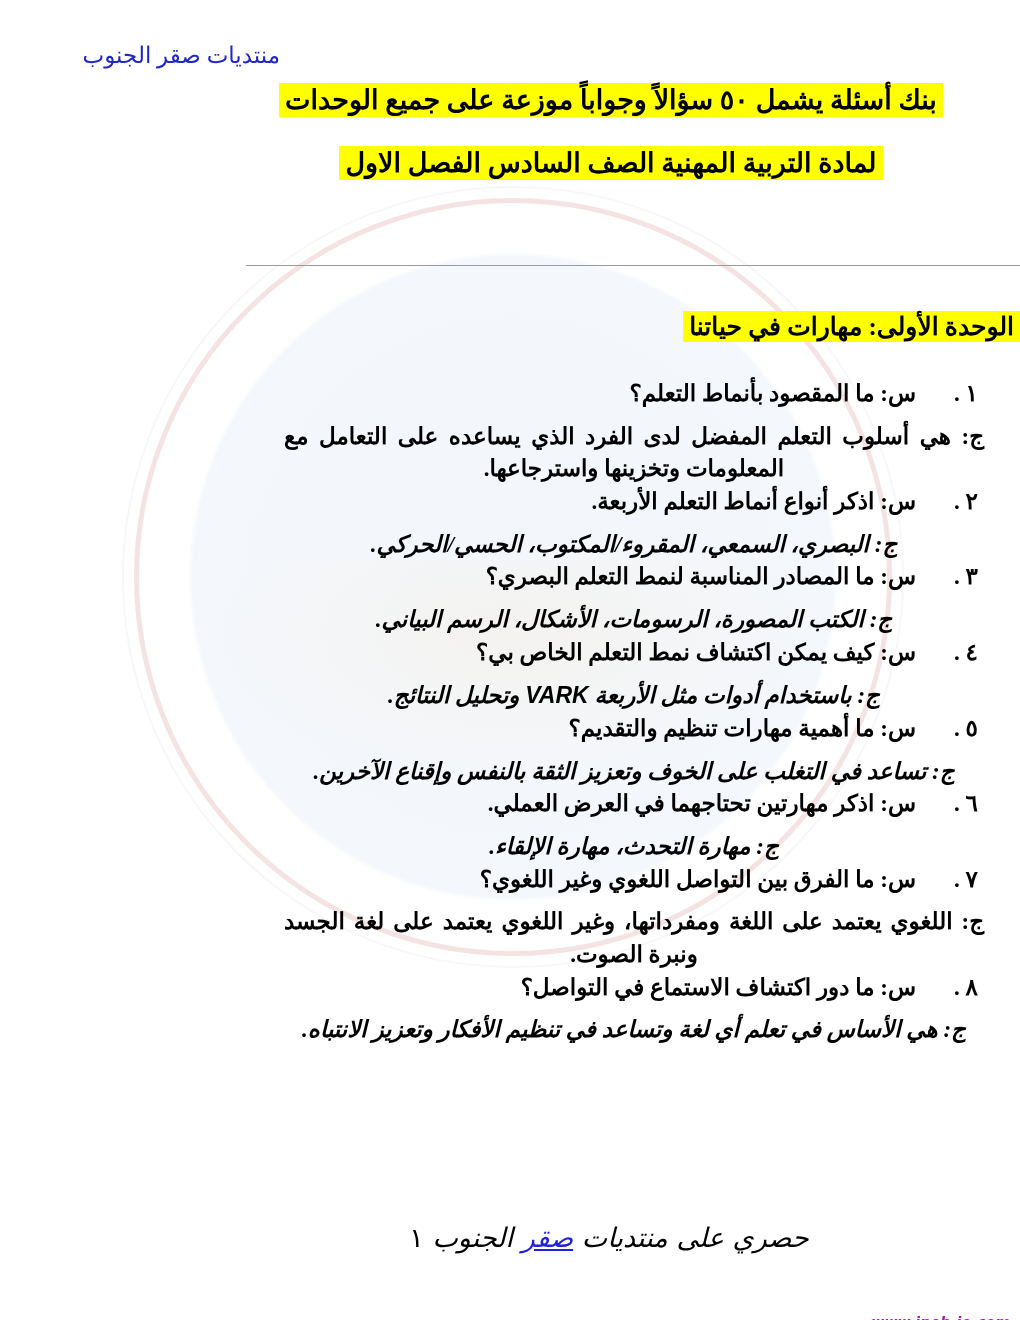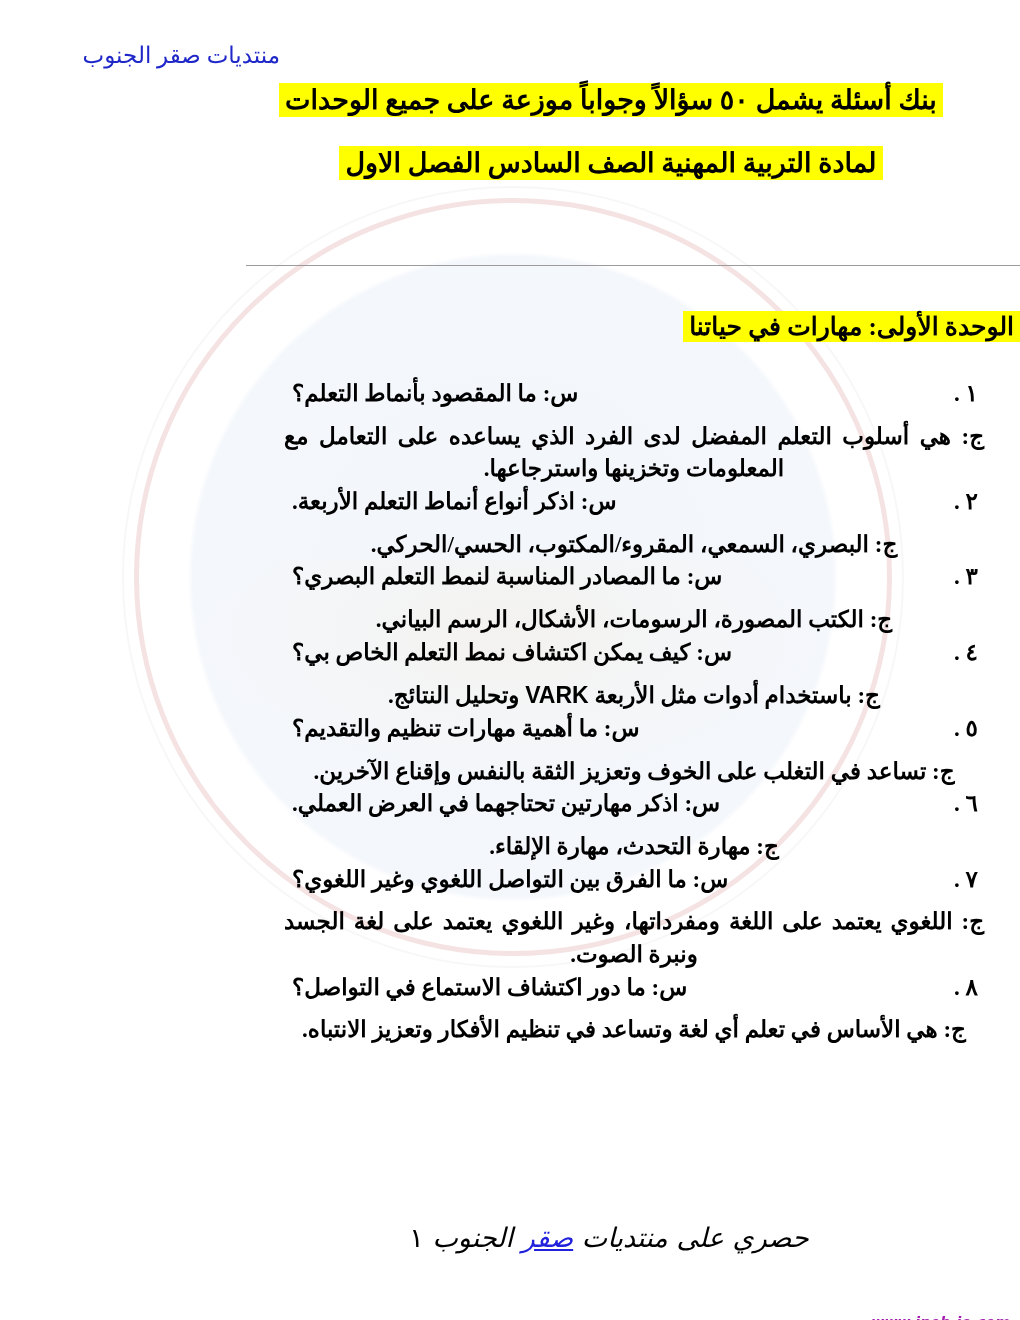--- a/index.html
+++ b/index.html
@@ -172,37 +172,38 @@
     flex: 0 0 auto;
     width: 52px;
     text-align: left;
     font-weight: bold;
     font-size: 23px;
     padding-left: 14px;
     box-sizing: border-box;
   }
   .q-text {
     flex: 1 1 auto;
-    text-align: left;
+    text-align: right;
     padding-left: 16px;
     padding-right: 24px;
   }
   .a-line {
     font-weight: bold;
     font-size: 23px;
     line-height: 1.42;
     text-align: justify;
     text-align-last: center;
     direction: rtl;
     padding: 0 8px 0 8px;
     margin-top: 10px;
   }
   .a-line.short {
     text-align: center;
     text-align-last: center;
+    font-style: italic;
   }
   .latin {
     font-family: "Liberation Sans", sans-serif;
     font-weight: bold;
     direction: ltr;
     display: inline-block;
     unicode-bidi: embed;
   }
 
   

